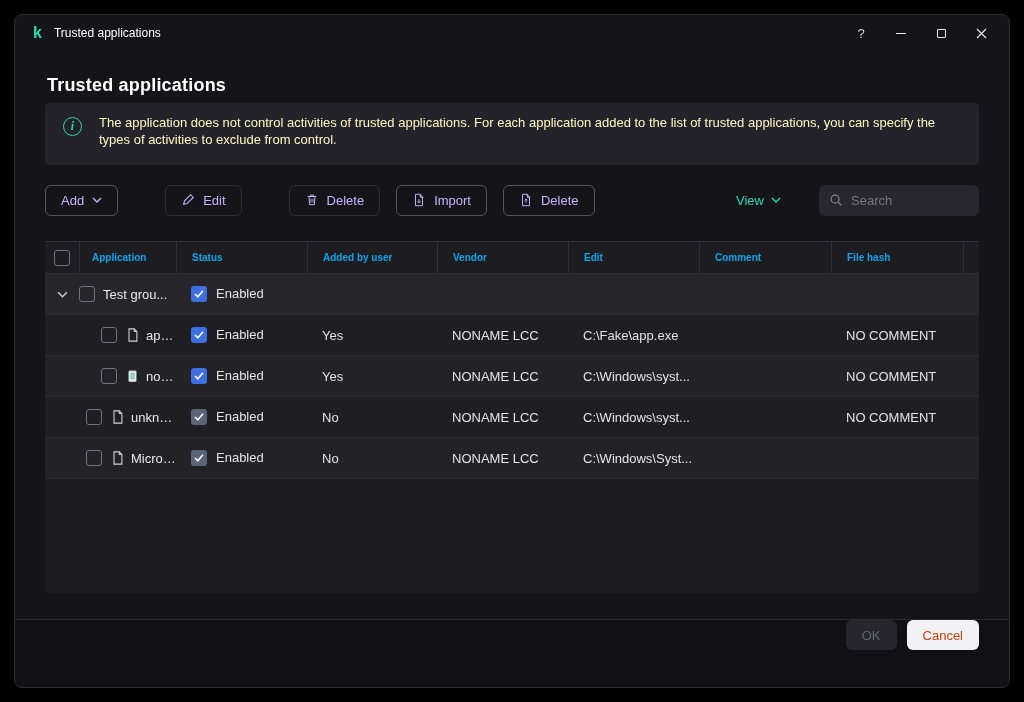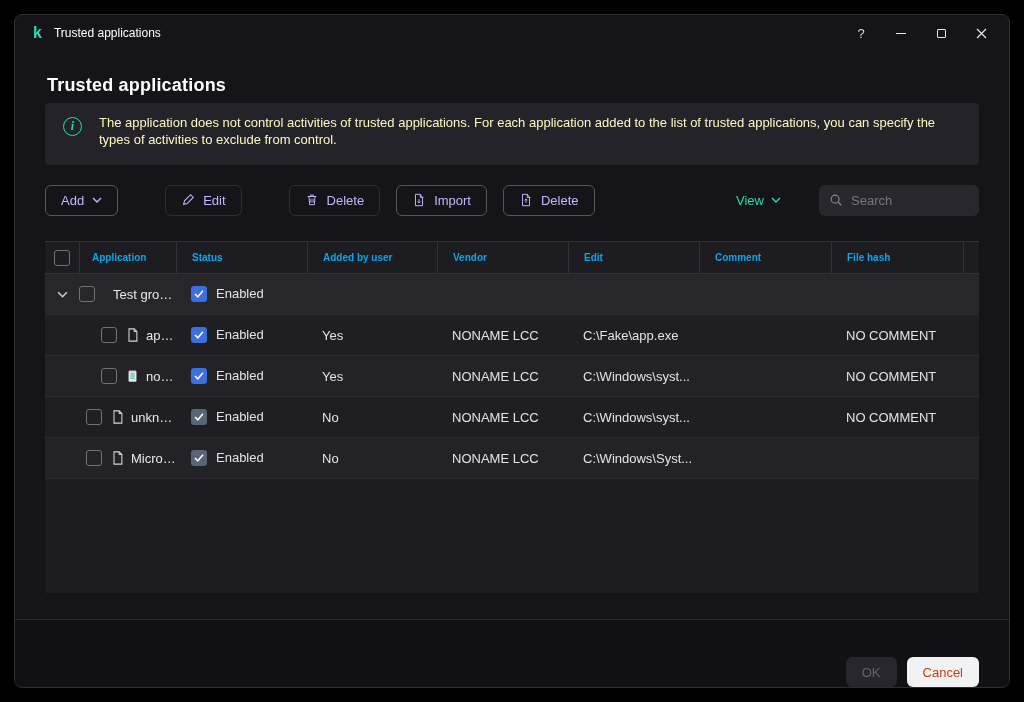--- a/index.html
+++ b/index.html
@@ -100,21 +100,21 @@
     display:inline-flex;align-items:center;justify-content:center;background:transparent;
   }
   .cb.checked{border:none;background:var(--checkbox-checked);}
   .cb.checked[data-variant="muted"]{background:var(--checkbox-checked-muted);}
   .ficon{display:flex;align-items:center;margin:0 7px 0 9px;}
   .app-label{overflow:hidden;text-overflow:ellipsis;white-space:nowrap;color:#e9e9ec;}
   
   .footer{
     position:absolute;left:0;right:0;bottom:0;height:68px;
     border-top:1px solid #2a2a2f;background:#111115;
-    display:flex;align-items:flex-end;justify-content:flex-end;gap:10px;padding-right:30px;
+    display:flex;align-items:flex-start;justify-content:flex-end;gap:10px;padding-right:30px;
   }
   .fbtn{
     height:30px;padding:0 16px;border:none;border-radius:6px;
     font-size:13px;font-family:inherit;cursor:default;
   }
   .fbtn.ok{background:#26262c;color:#66666d;}
   .fbtn.cancel{background:#f2f2f4;color:#c2410c;}
 </style>
 </head>
 <body>
@@ -215,21 +215,21 @@
     </div>
 
     <div class="trow group">
       <div class="cell name">
         <span class="expander">
           <svg width="11" height="7" viewBox="0 0 10 6">
               <path d="M1 1l4 4 4-4" fill="none" stroke="currentColor" stroke-width="1.4"></path>
             </svg>
         </span>
         <span class="cb"></span>
-        <span class="app-label" style="margin-left:18px;">Test grou...</span>
+        <span class="app-label" style="margin-left:8px;">Test grou...</span>
       </div>
       <div class="cell status">
         <span class="cb checked" data-variant="blue">
           <svg width="10" height="8" viewBox="0 0 12 10">
               <path d="M1 5l3.5 3.5L11 1" fill="none" stroke="#fff" stroke-width="2"></path>
             </svg>
         </span>
         <span>Enabled</span>
       </div>
       <div class="cell"></div>

